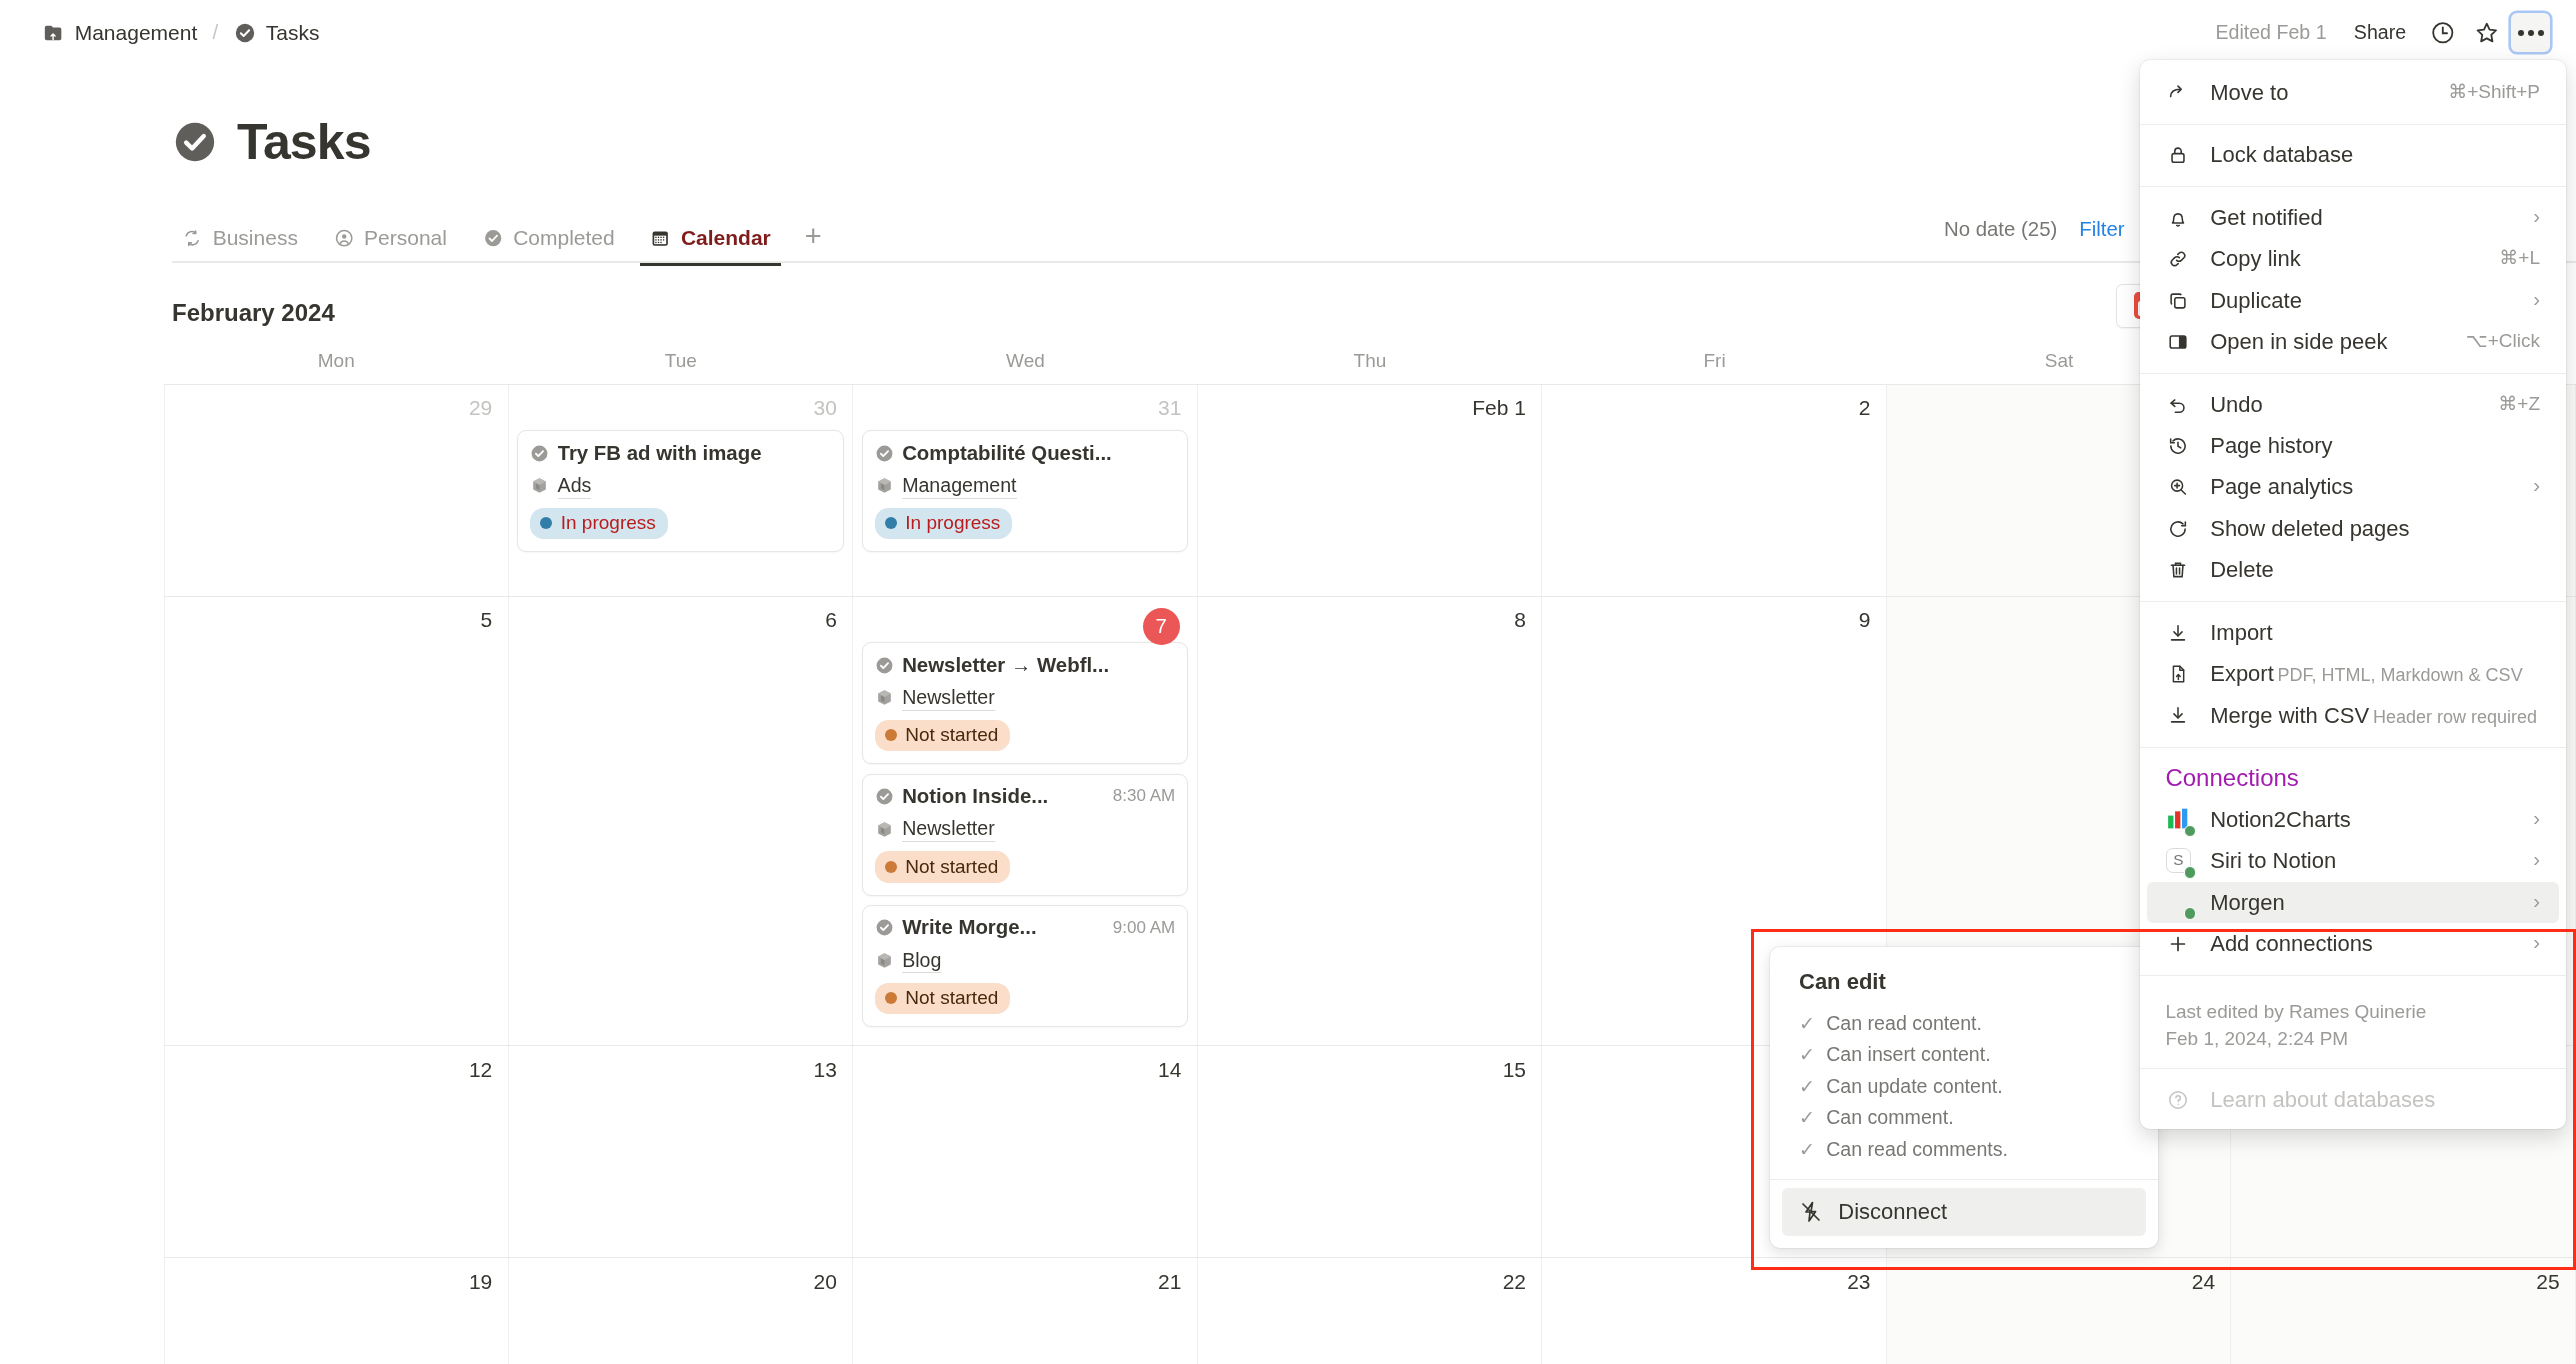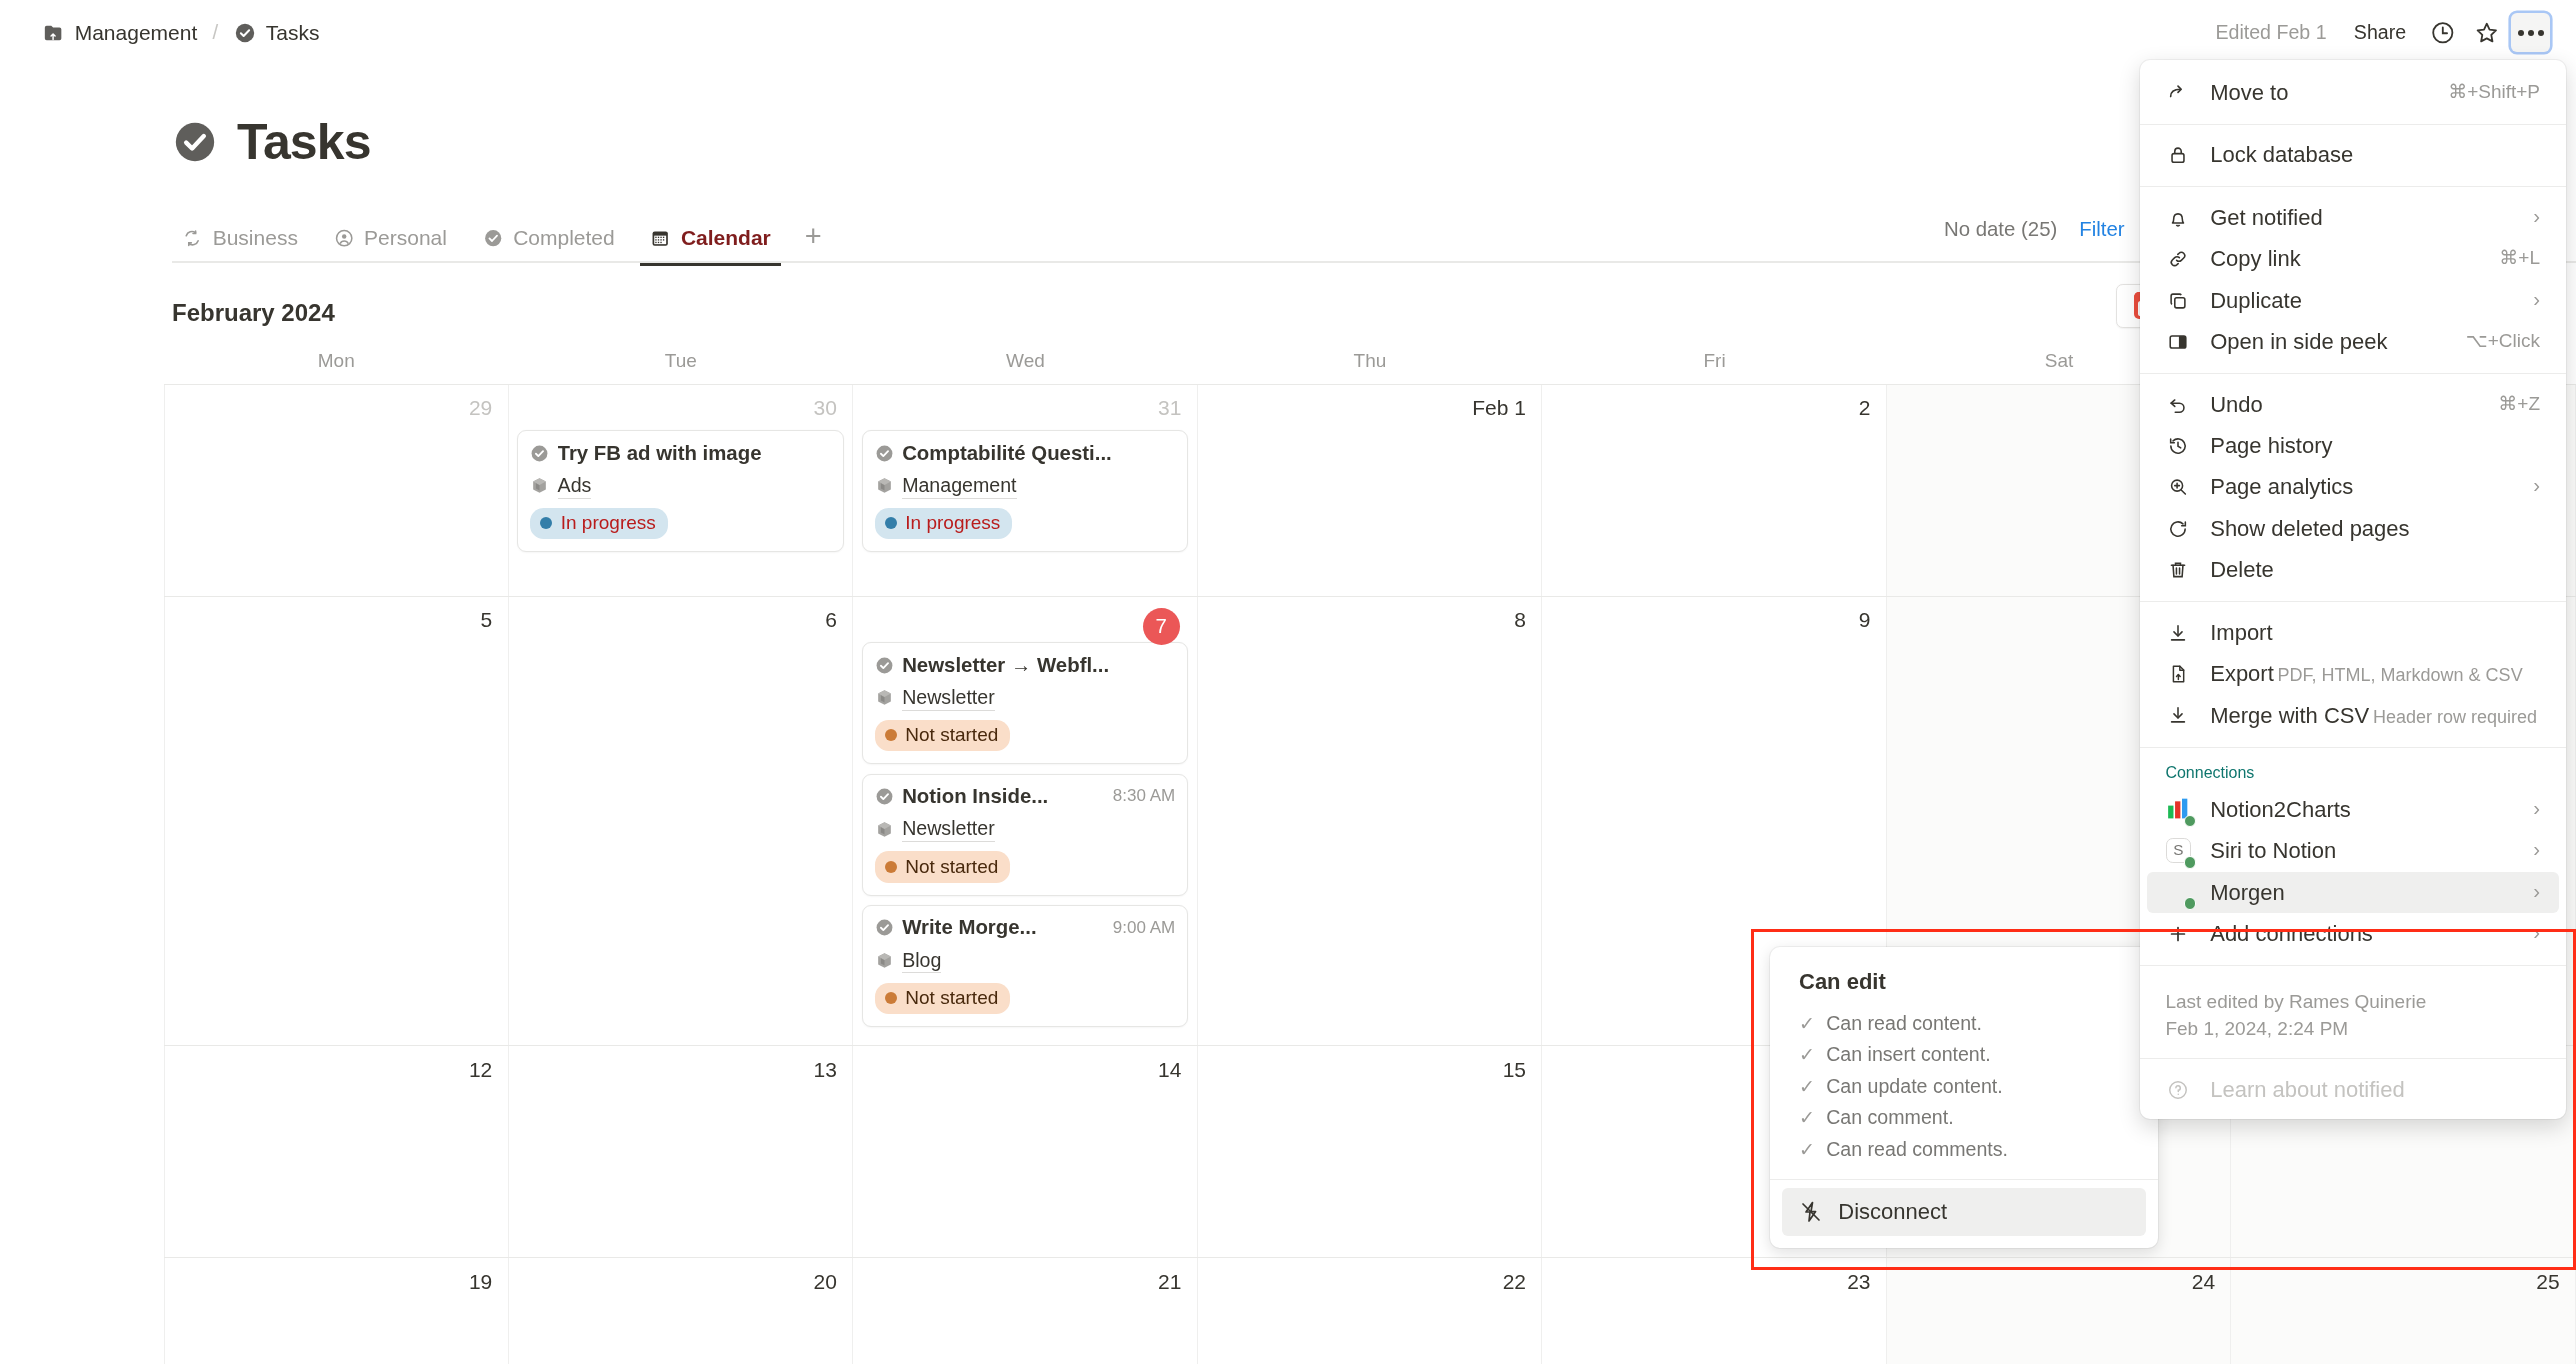--- a/index.html
+++ b/index.html
@@ -199,21 +199,21 @@
     min-height: 41px;
   }
   .mi.sel { background:#efefee; }
   .mi-ico { width:25.6px; height:25.6px; display:flex; align-items:center; justify-content:center; flex:0 0 25.6px;}
   .mi-body { flex:1; min-width:0; }
   .mi-label { font-size:22px; color:#37352f; white-space:nowrap; }
   .mi-sub { font-size:18px; color:#9b9a97; margin-top:1.7px; white-space:nowrap;}
   .mi-right { font-size:19px; color:#9b9a97; white-space:nowrap; }
   .mi-chev { color:#9b9a97; font-size:20.4px; }
   .menu-sep { height:0.9px; background:#ececeb; margin: 10.2px 0; }
-  .menu-section-title { font-size:16px; color:#0f766e; padding: 6.8px 25.6px 6.8px 25.6px; }
+  .menu-section-title { font-size:24px; color:#a21caf; padding: 6.8px 25.6px 6.8px 25.6px; }
   .menu-foot { padding: 12px 25.6px 5.1px 25.6px; }
   .menu-foot div { font-size:19px; color:#9b9a97; line-height:1.45; }
 
   .conn-ico { position:relative; width:27px; height:27px; }
   .conn-badge {
     position:absolute; right:-5.1px; bottom:-4.3px; width:12.8px; height:12.8px;
     border-radius:50%; background:#4f9a5f; border:1.7px solid #fff;
   }
   .n2c { width:25.6px;height:25.6px; display:block; }
   .siri-box {
@@ -850,19 +850,19 @@
     <div class="menu-sep"></div>
 
     <div class="mi">
       <span class="mi-ico">
         <svg width="22" height="22" viewBox="0 0 24 24" fill="none" stroke="#c4c3c0" stroke-width="1.6">
           <circle cx="12" cy="12" r="9"></circle>
             <path d="M9.7 9.6a2.4 2.4 0 1 1 2.6 2.6v1.4" stroke-linecap="round"></path>
           <circle cx="12.3" cy="16.6" r=".8" fill="#c4c3c0" stroke="none"></circle>
         </svg>
       </span>
-      <span class="mi-body"><span class="mi-label" style="color:#c4c3c0">Learn about notified</span></span>
+      <span class="mi-body"><span class="mi-label" style="color:#c4c3c0">Learn about databases</span></span>
     </div>
   </div>
 
   <div class="annot-box"></div>
 </div>
 
 
 </body></html>

